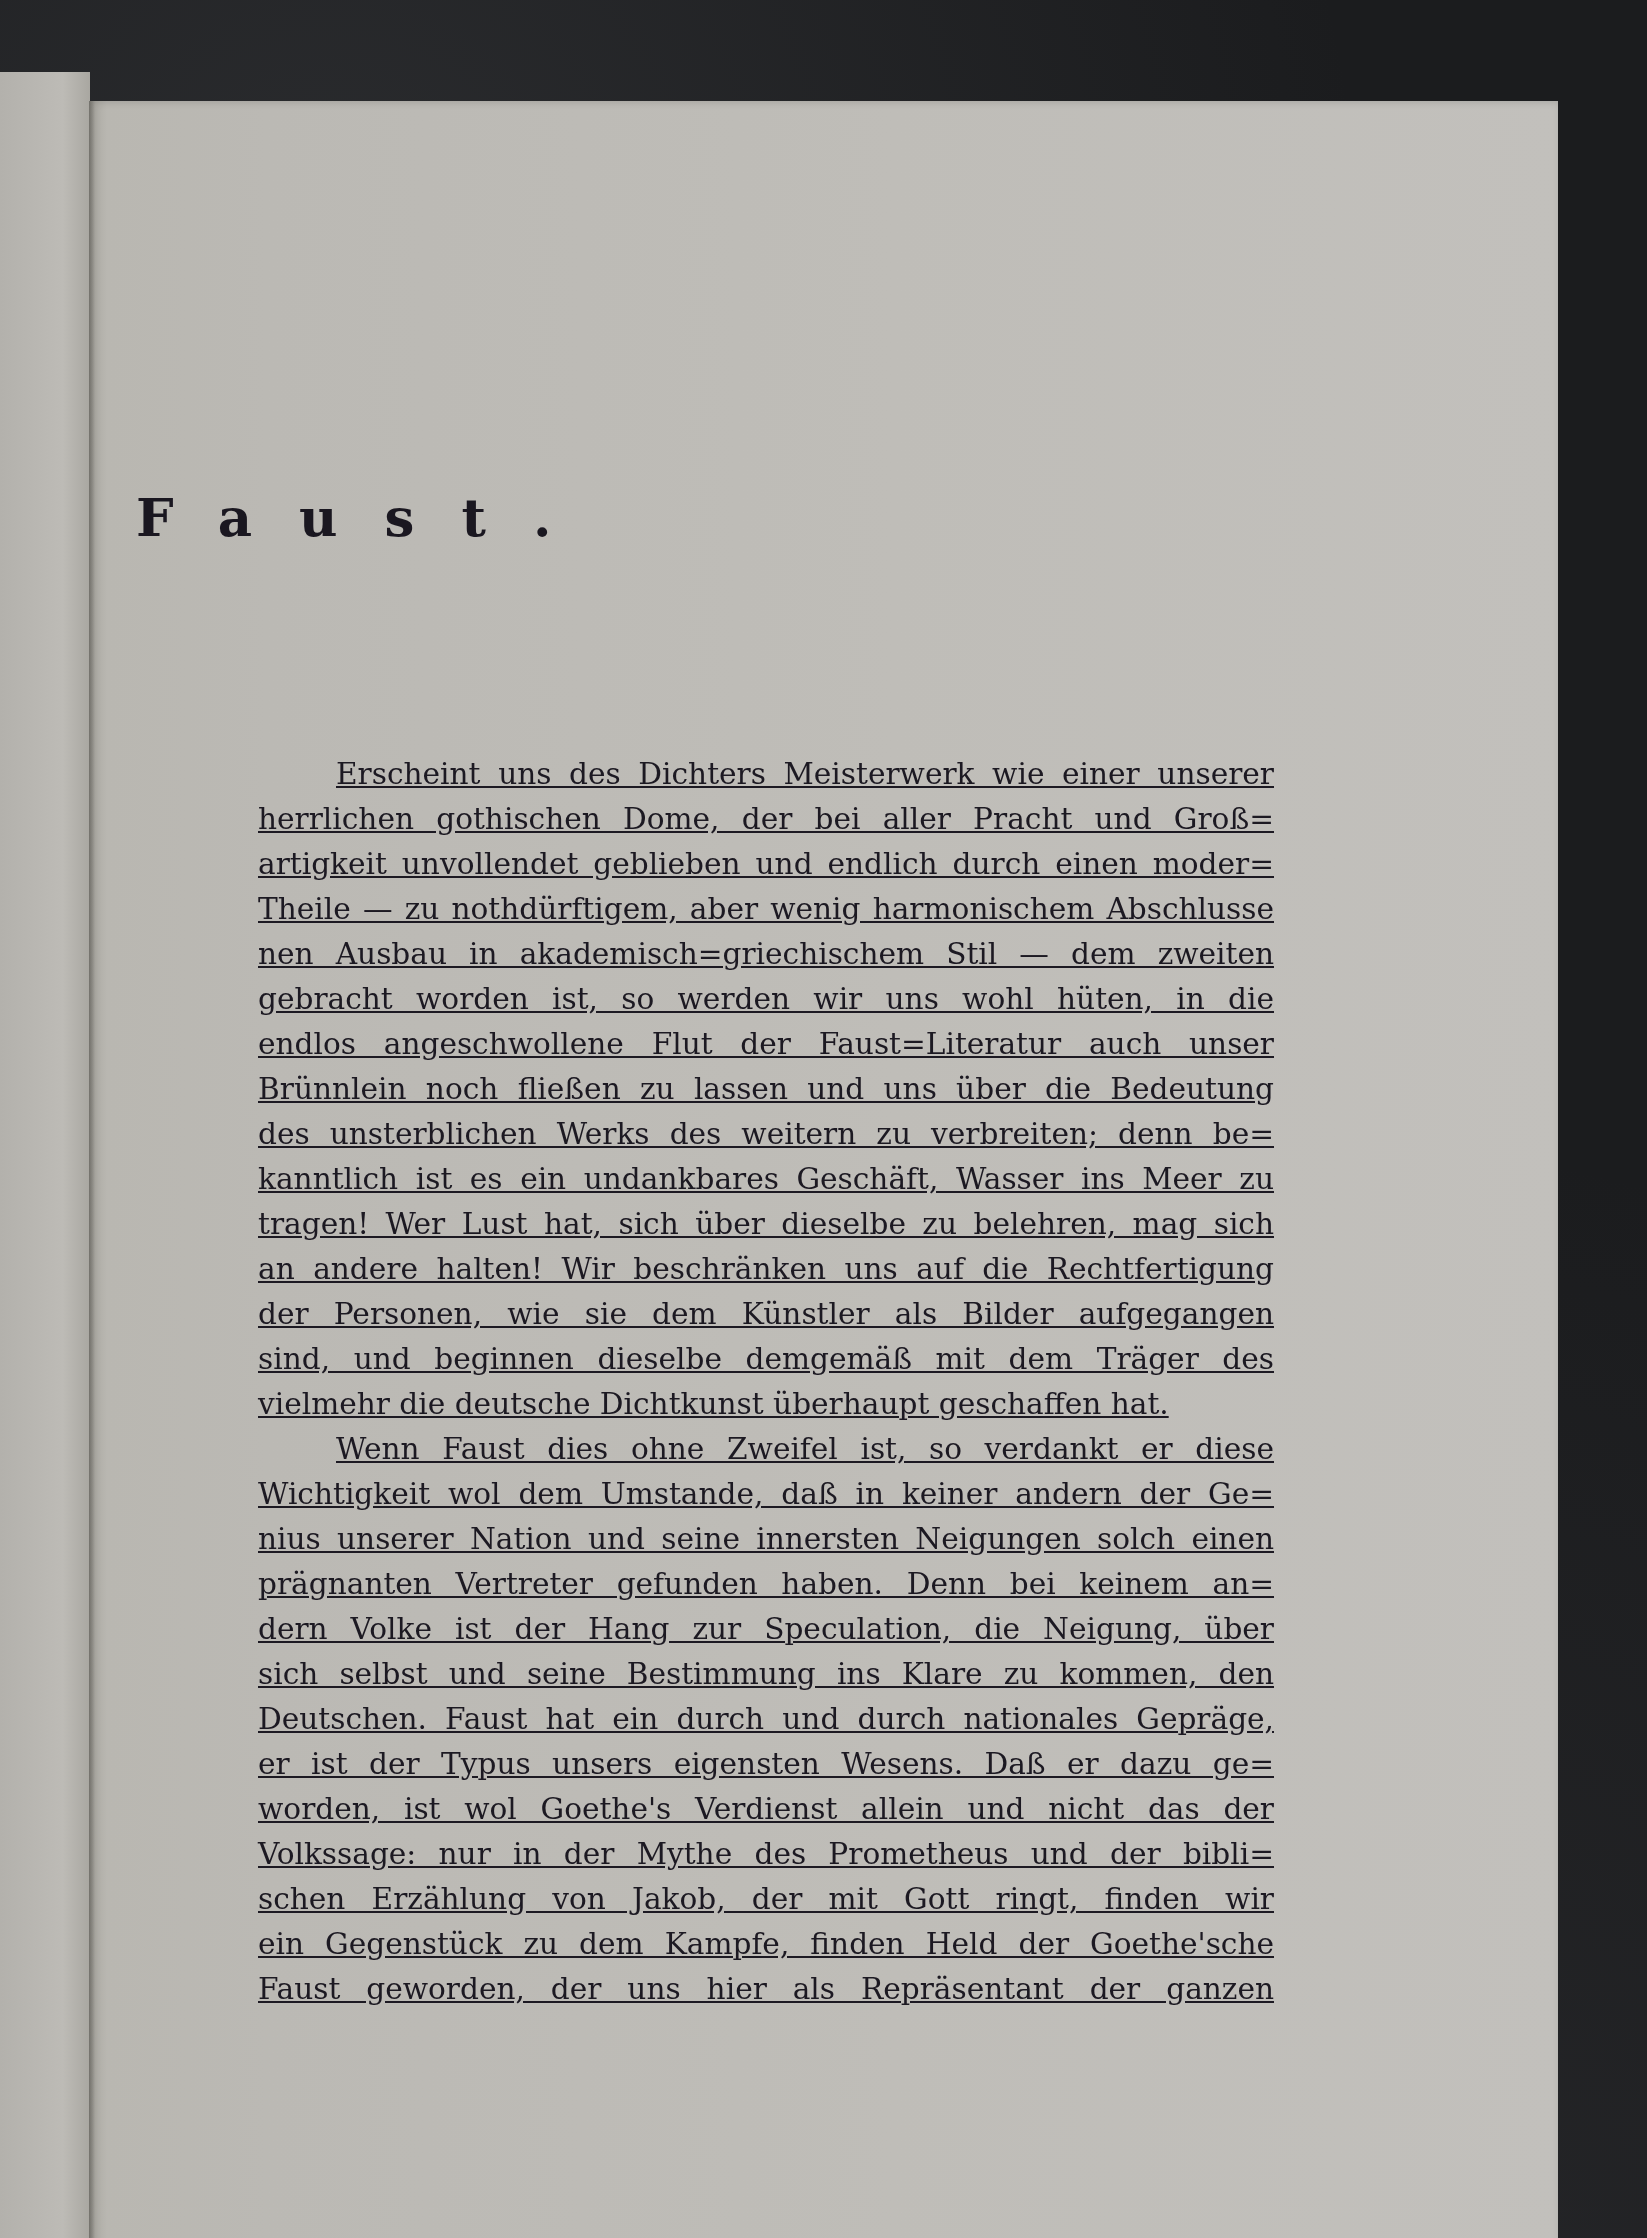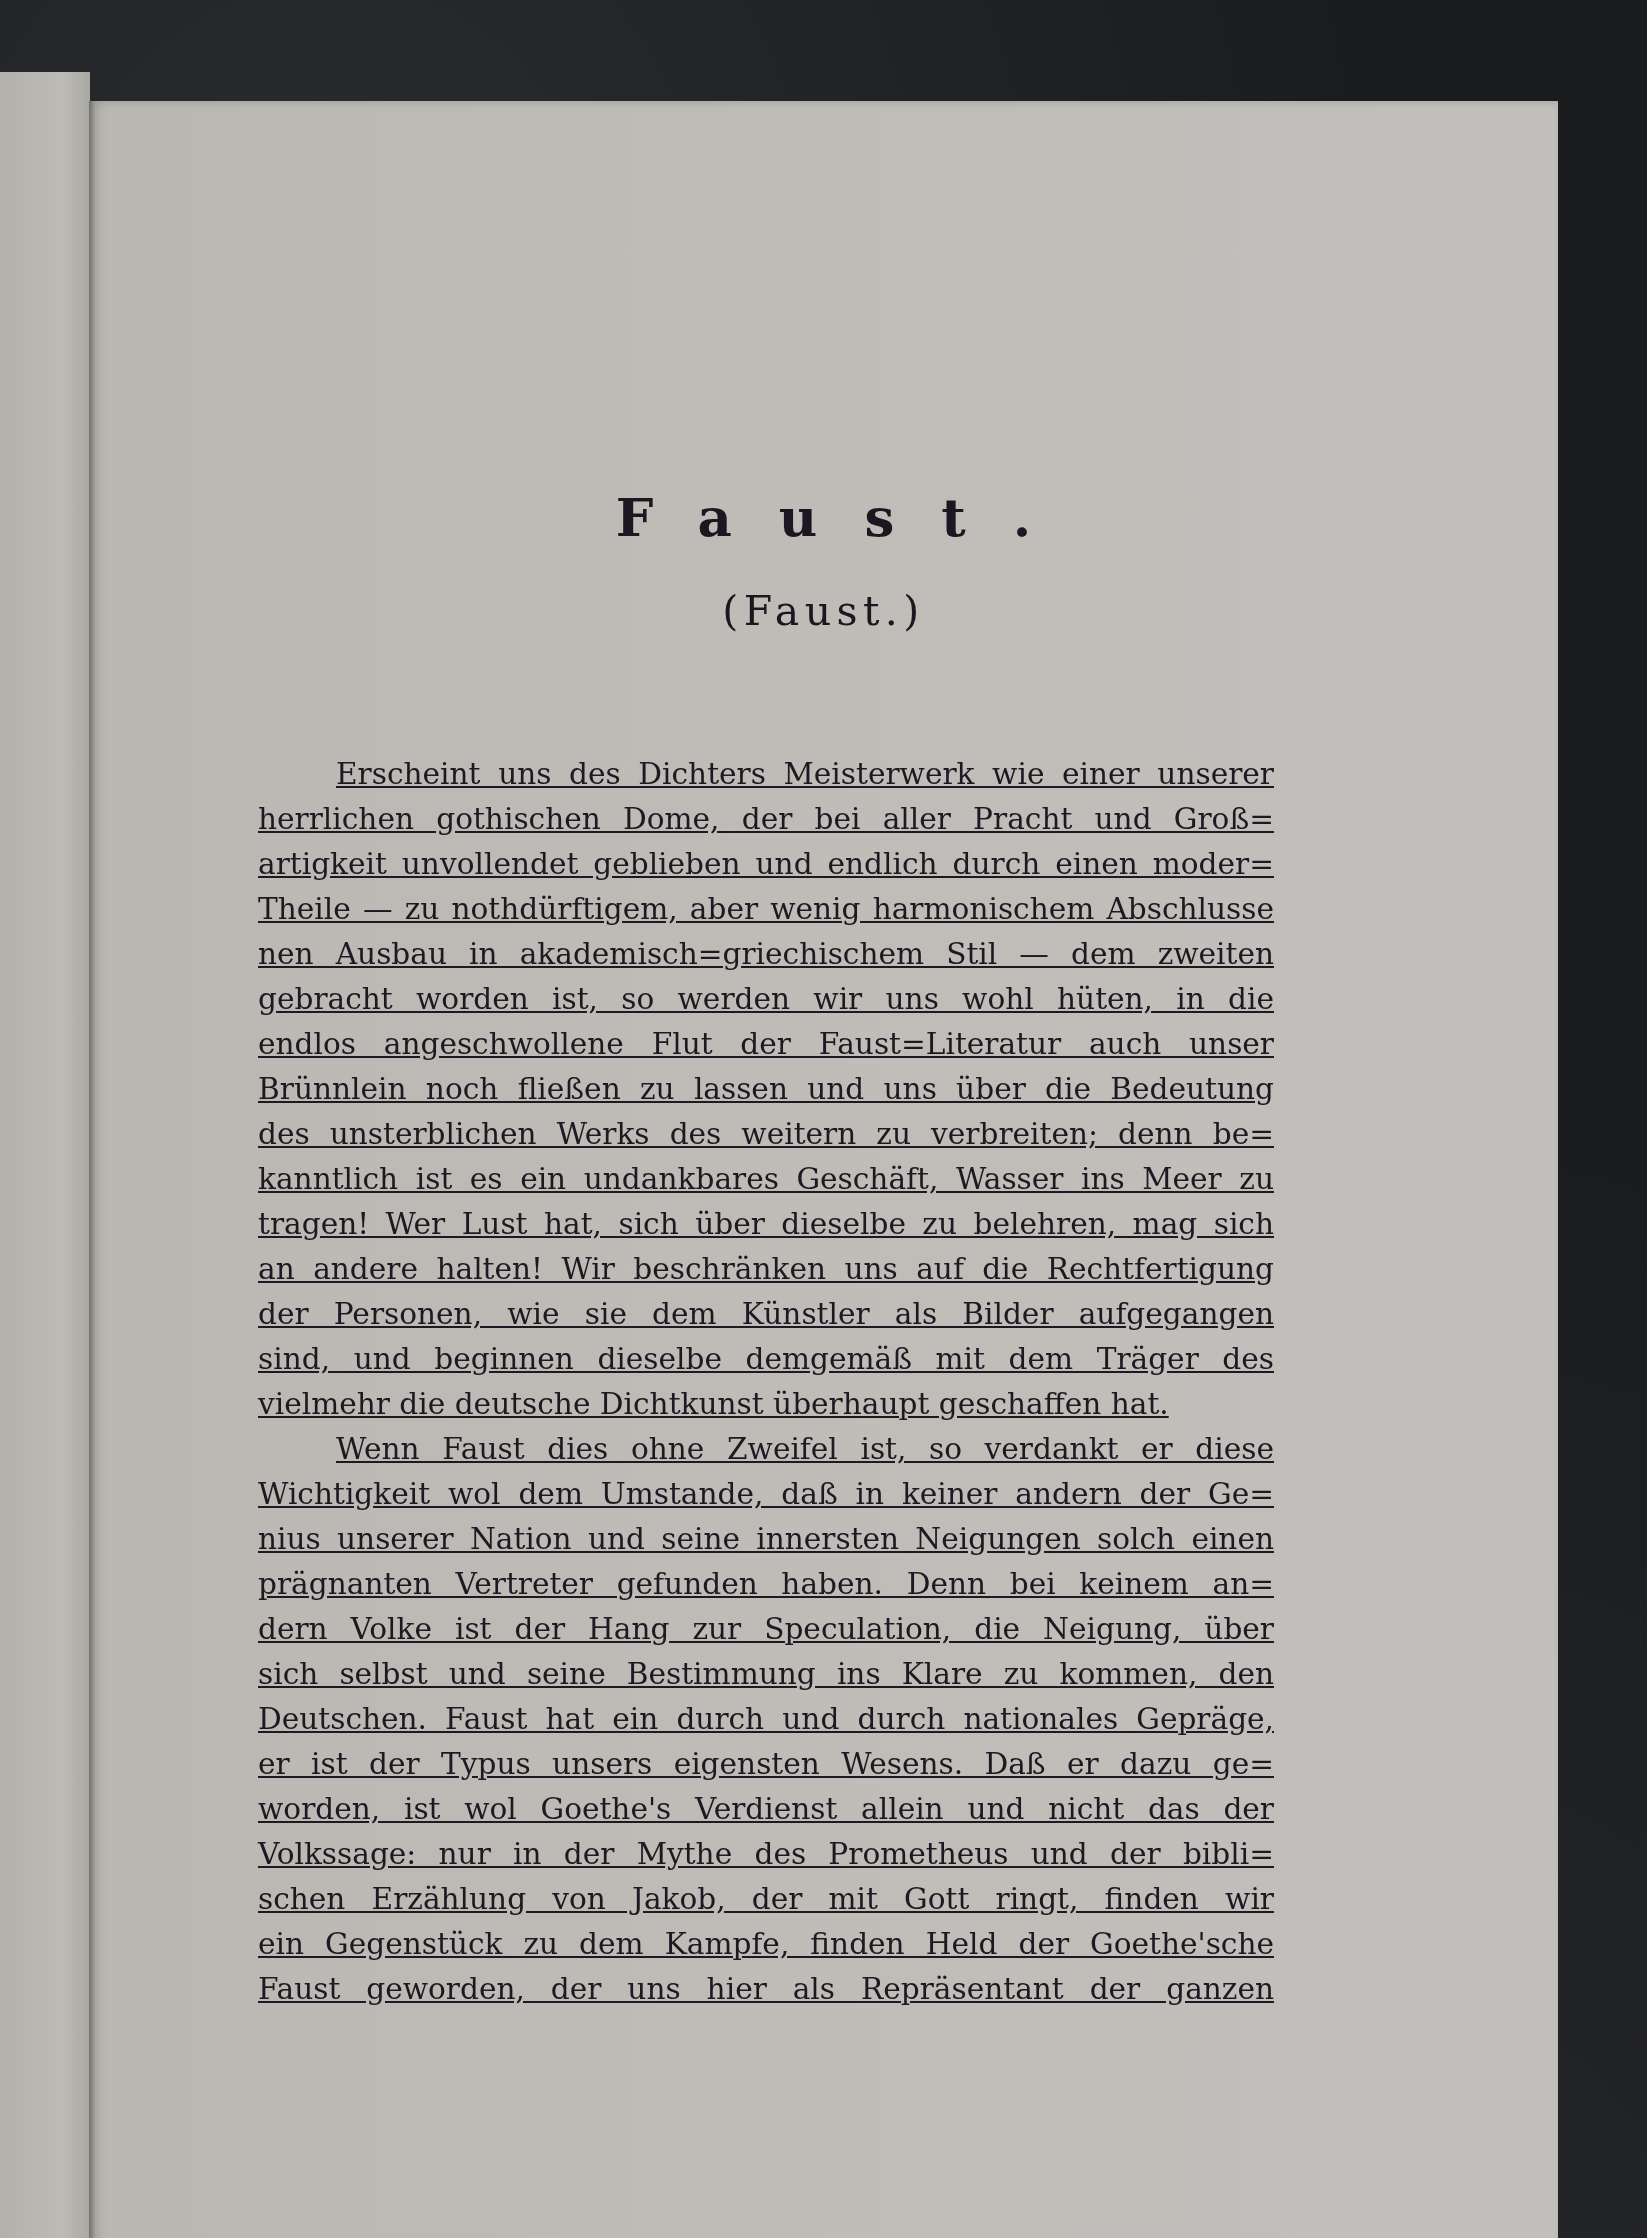--- a/index.html
+++ b/index.html
@@ -19,21 +19,21 @@
   .page {
     position:absolute; left:89px; top:101px; width:1469px; height:2219px;
     background:linear-gradient(90deg,#a8a69f 0px,#b9b7b1 18px,#bbb9b4 179px,#bfbdb8 806px,#c2c0bc 1469px);
     box-shadow: inset 3.6px 0 8px rgba(0,0,0,0.18);
   }
   .gutter-line {
     position:absolute; left:0; top:0; width:6.3px; height:100%;
     background:linear-gradient(90deg,rgba(80,78,72,0.45),rgba(80,78,72,0));
   }
   .title {
-    position:absolute; left:0; width:100%; top:385px; text-align:center;
+    position:absolute; left:0; width:100%; top:385px; 
     font-family:"DejaVu Serif", serif; font-weight:bold;
     font-size:53px; letter-spacing:47px; color:#1a1720;
     padding-left:47px; box-sizing:border-box;
   }
   .subtitle {
     position:absolute; left:0; width:100%; top:486px; text-align:center;
     font-family:"DejaVu Serif", serif; font-size:41px; letter-spacing:5.4px; color:#1a1720;
   }
   .body {
     position:absolute; left:169px; top:651px; width:1016px;
@@ -48,21 +48,20 @@
 </style>
 </head>
 <body>
 
 <div class="left-page"></div>
 
 <div class="page">
   <div class="gutter-line"></div>
 
   <div class="title">Faust.</div>
-  <div class="subtitle">(Faust.)</div>
 
   <div class="body">
     <div class="line indent">Erscheint uns des Dichters Meisterwerk wie einer unserer</div>
     <div class="line">herrlichen gothischen Dome, der bei aller Pracht und Groß=</div>
     <div class="line">artigkeit unvollendet geblieben und endlich durch einen moder=</div>
     <div class="line">Theile — zu nothdürftigem, aber wenig harmonischem Abschlusse</div>
     <div class="line">nen Ausbau in akademisch=griechischem Stil — dem zweiten</div>
     <div class="line">gebracht worden ist, so werden wir uns wohl hüten, in die</div>
     <div class="line">endlos angeschwollene Flut der Faust=Literatur auch unser</div>
     <div class="line">Brünnlein noch fließen zu lassen und uns über die Bedeutung</div>

